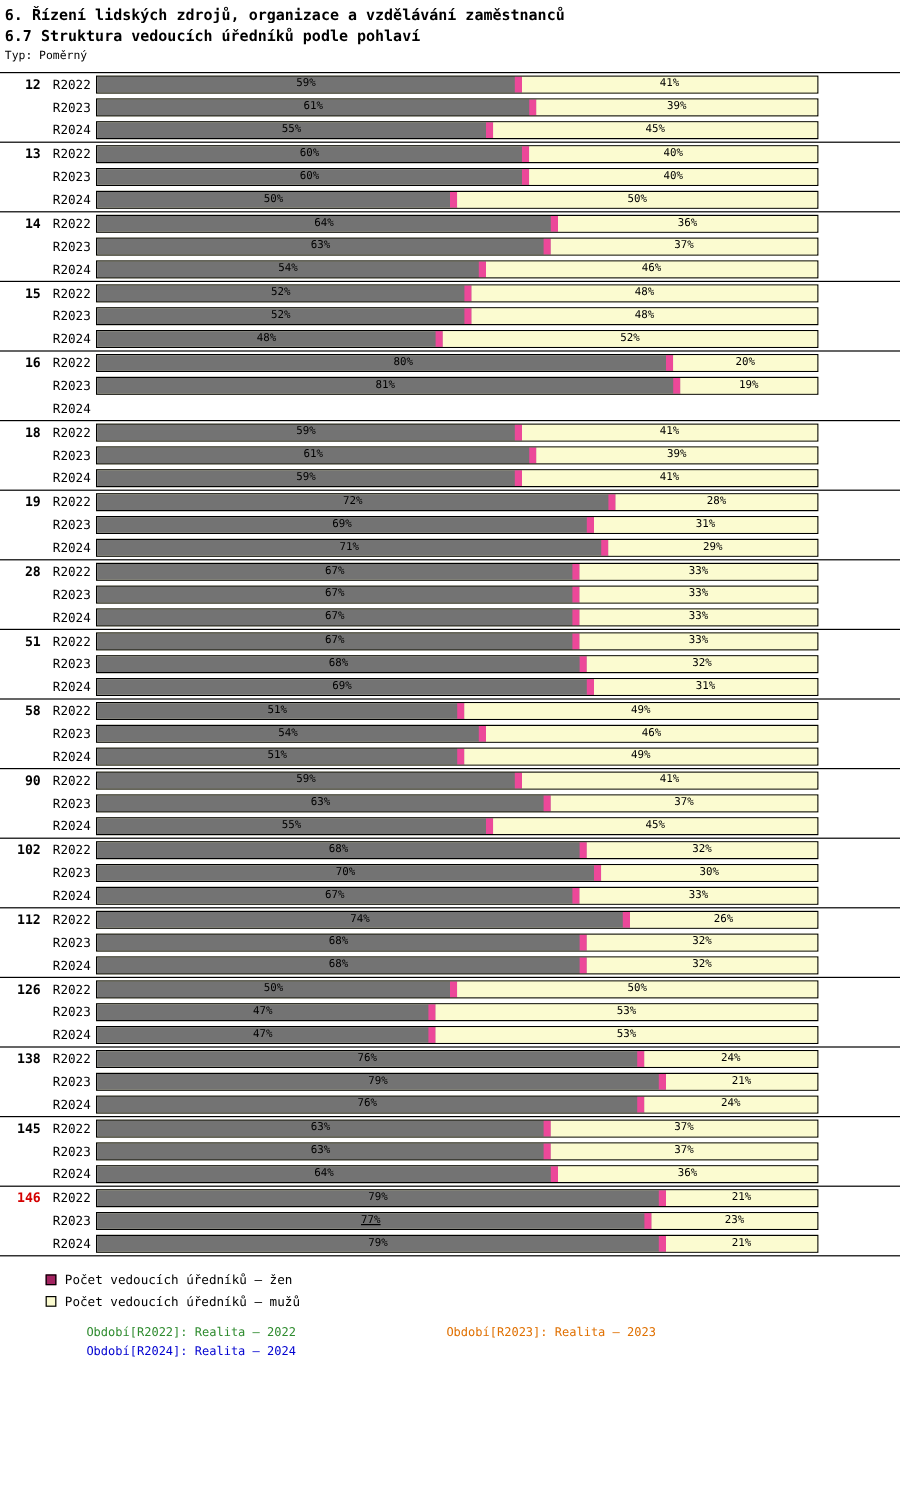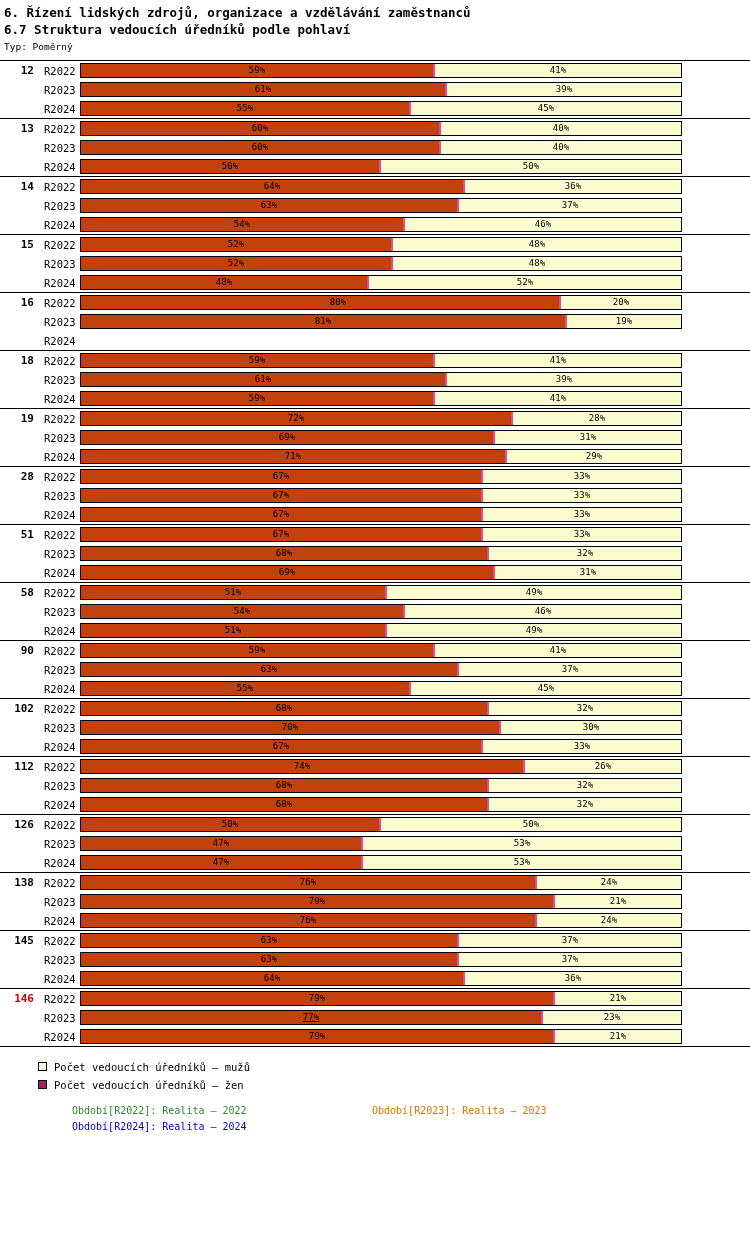--- a/index.html
+++ b/index.html
@@ -88,23 +88,23 @@
     height: 100%;
     box-sizing: border-box;
     display: flex;
     align-items: center;
     justify-content: center;
     font-size: 9px;
     line-height: 1;
     overflow: hidden;
   }
   .seg.women {
-    background: #c2410c;
+    background: #737373;
     color: #000;
-    border-right: 2px solid #ec4899;
+    border-right: 6px solid #ec4899;
   }
   .seg.men {
     background: #fbfbd0;
     color: #000;
   }
   .legend {
     margin-top: 12px;
     padding-left: 38px;
   }
   .legend-item {
@@ -555,26 +555,26 @@
           <div class="seg women" style="width: 79%;">79%</div>
           <div class="seg men" style="width: 21%;">21%</div>
         </div>
       </div>
     </div>
     <div class="group-sep"></div>
   </div>
 
 <div class="legend">
   <div class="legend-item">
+    <span class="swatch women"></span>
+    <span class="legend-text">Počet vedoucích úředníků – žen</span>
+  </div>
+  <div class="legend-item">
     <span class="swatch men"></span>
     <span class="legend-text">Počet vedoucích úředníků – mužů</span>
-  </div>
-  <div class="legend-item">
-    <span class="swatch women"></span>
-    <span class="legend-text">Počet vedoucích úředníků – žen</span>
   </div>
 </div>
 
 <div class="periods">
   <div class="period-row">
     <span class="period p2022">Období[R2022]: Realita – 2022</span>
     <span class="period p2023">Období[R2023]: Realita – 2023</span>
   </div>
   <div class="period-row">
     <span class="period p2024">Období[R2024]: Realita – 2024</span>

